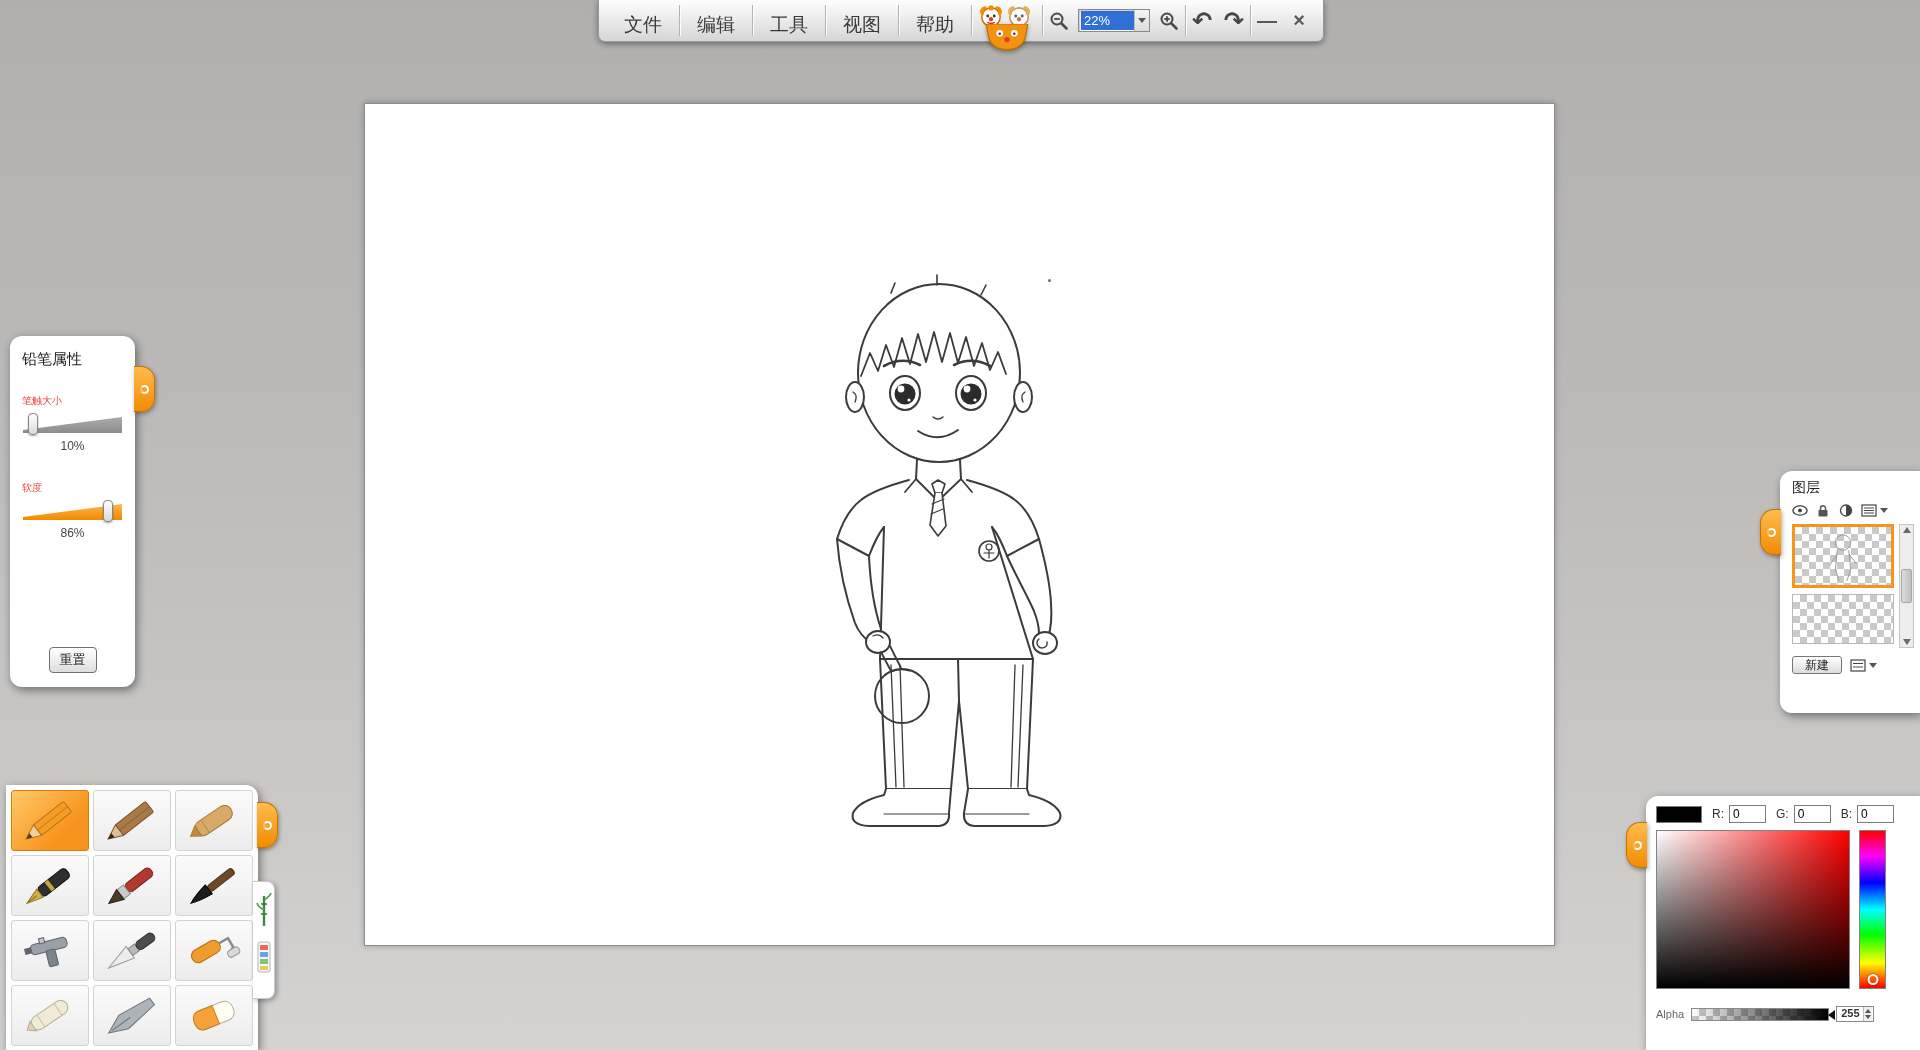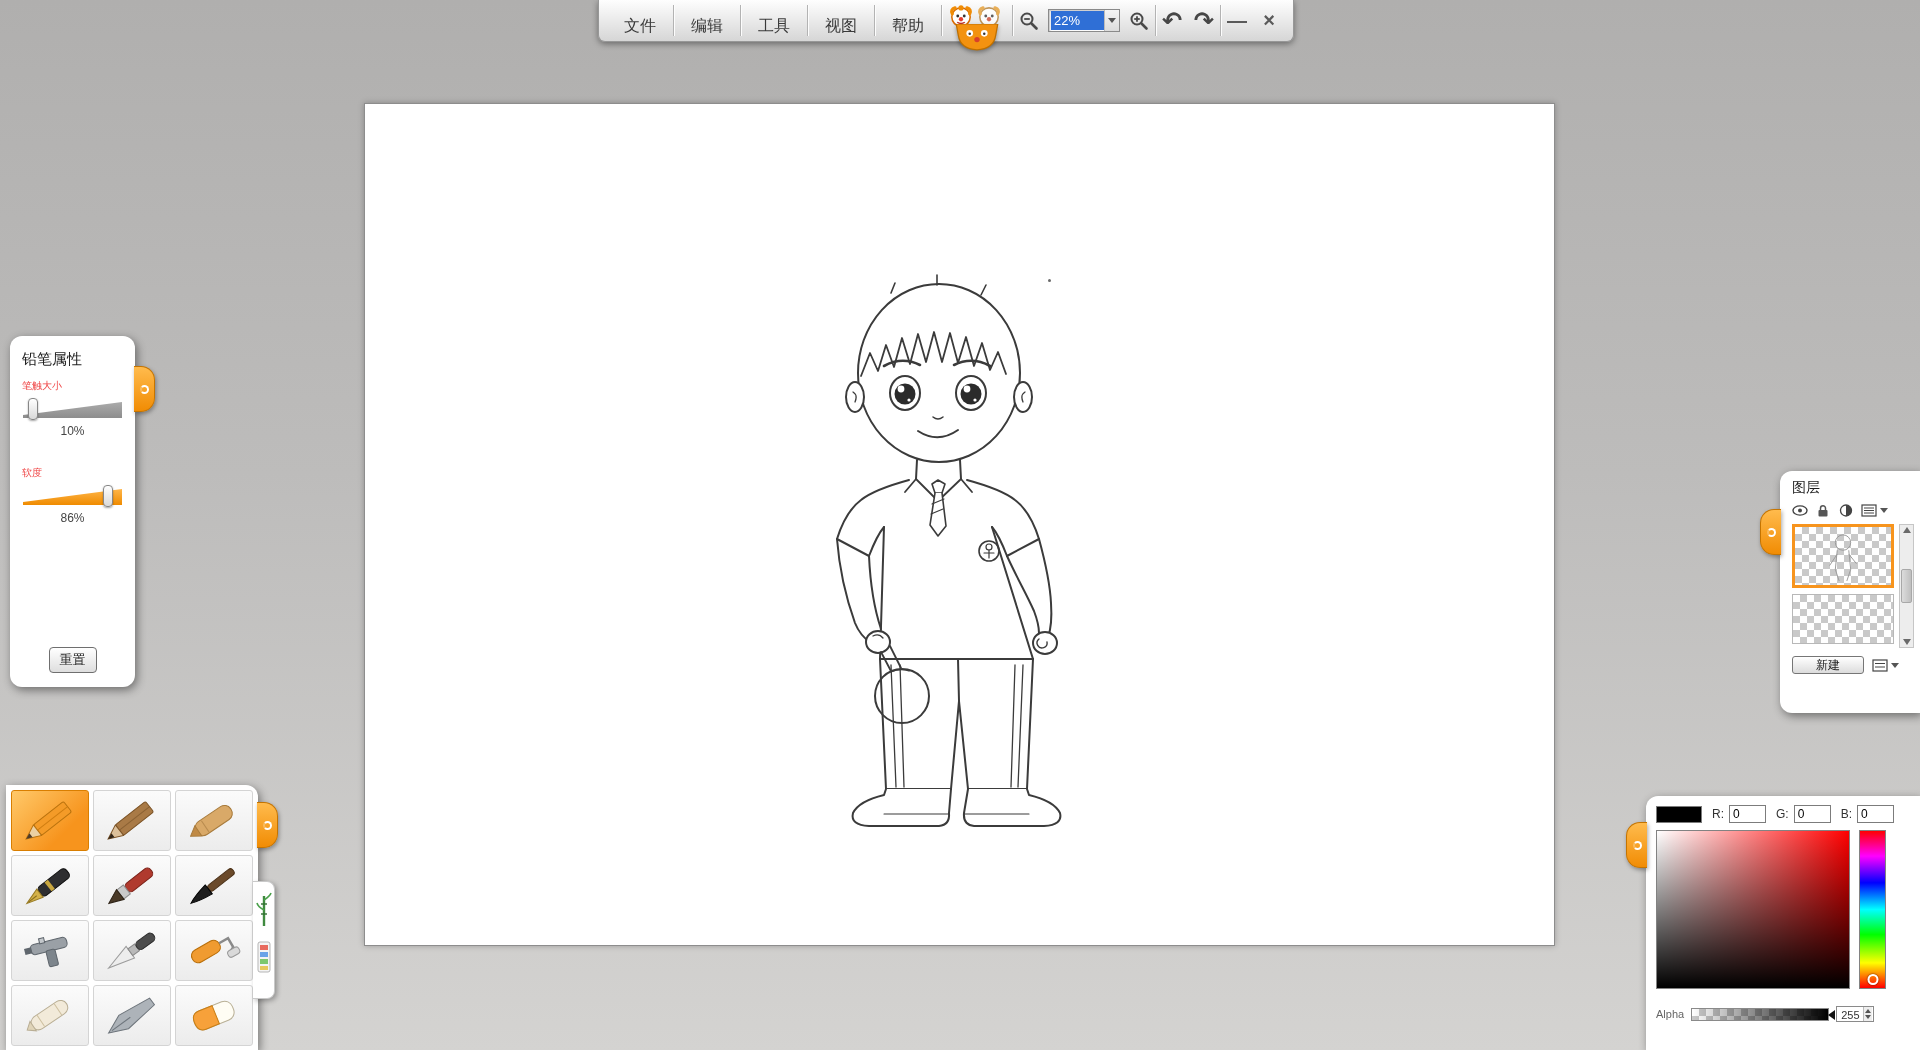--- a/index.html
+++ b/index.html
@@ -14,22 +14,22 @@
   .toolbar {
     position:absolute; left:598px; top:0; height:42px;
     display:flex; align-items:stretch;
     background:linear-gradient(#fefefe,#ececec 45%,#d6d6d6);
     border:1px solid #979797; border-top:none;
     border-radius:0 0 7px 7px;
     box-shadow:0 2px 6px rgba(0,0,0,.4);
     padding:0 8px; z-index:50;
   }
   .menu-item {
-    display:flex; align-items:flex-end; padding:4px 17px;
-    font-size:16px; color:#3a3a3a; cursor:default; white-space:nowrap;
+    display:flex; align-items:flex-start; padding:12px 17px;
+    font-size:19px; color:#3a3a3a; cursor:default; white-space:nowrap;
   }
   .sep { width:1px; background:#b3b3b3; margin:5px 0; box-shadow:1px 0 0 #fdfdfd; }
   .tb-btn {
     display:flex; align-items:center; justify-content:center;
     min-width:32px; padding:0 4px; color:#4a4a4a;
   }
   .glyph-btn { font-size:20px; font-weight:bold; color:#5a5a5a; }
   .mascot-slot { position:relative; display:flex; align-items:flex-start; gap:2px; padding:3px 6px 0; width:70px; }
   .clown-icon { width:26px; height:26px; }
   .mascot-hang { position:absolute; left:12px; top:24px; width:46px; height:27px; filter:drop-shadow(0 2px 2px rgba(0,0,0,.35)); }
@@ -71,21 +71,21 @@
   }
   .tab.right { right:-20px; border-radius:0 14px 14px 0; border-left:none; }
   .tab.left  { left:-20px;  border-radius:14px 0 0 14px; border-right:none; }
   .tab-swirl {
     width:9px; height:9px; border:2px solid #fff; border-left-color:rgba(255,255,255,.25);
     border-radius:50%; display:block;
   }
 
   
   .pencil-panel { left:10px; top:336px; width:125px; height:351px; border-radius:12px; padding:14px 12px; }
-  .pp-title { font-size:15px; color:#1e1e1e; margin-bottom:10px; }
+  .pp-title { font-size:15px; color:#1e1e1e; margin-bottom:25px; }
   .pp-label { font-size:10px; color:#ef4444; margin:10px 0 2px; }
   .slider { position:relative; height:24px; margin:4px 1px 0; }
   .wedge { position:absolute; left:0; right:0; bottom:3px; height:16px;
            clip-path:polygon(0 82%,100% 0,100% 100%,0 100%); }
   .wedge.gray   { background:linear-gradient(#ababab,#8d8d8d); }
   .wedge.orange { background:linear-gradient(#ffb64a,#ef8b00); }
   .slider-handle {
     position:absolute; top:1px; width:10px; height:22px;
     background:linear-gradient(#ffffff,#d9d9d9);
     border:1px solid #878787; border-radius:4px;
@@ -139,21 +139,21 @@
   .lp-scroll {
     position:absolute; right:2px; top:0; bottom:0; width:15px;
     background:#ededed; border:1px solid #c6c6c6;
     display:flex; flex-direction:column; align-items:center; justify-content:space-between; padding:2px 0;
   }
   .lp-scroll-thumb { width:11px; height:34px; background:linear-gradient(90deg,#dcdcdc,#bfbfbf); border:1px solid #a8a8a8; border-radius:2px; }
   .tri-up  { width:0;height:0;border-left:4px solid transparent;border-right:4px solid transparent;border-bottom:6px solid #6a6a6a; }
   .tri-dn  { width:0;height:0;border-left:4px solid transparent;border-right:4px solid transparent;border-top:6px solid #6a6a6a; }
   .lp-bottom { display:flex; align-items:center; gap:8px; margin-top:8px; }
   .new-btn {
-    width:72px; height:18px; font-size:12px; color:#222;
+    width:50px; height:18px; font-size:12px; color:#222;
     background:linear-gradient(#ffffff,#dcdcdc); border:1px solid #767676; border-radius:3px;
     display:flex; align-items:center; justify-content:center;
   }
   .lp-menu-btn { display:flex; align-items:center; gap:3px; }
 
   
   .color-panel { right:0; top:796px; width:274px; height:254px; border-radius:12px 0 0 0; padding:9px 10px; }
   .cp-row { display:flex; align-items:center; gap:5px; }
   .cp-swatch { width:46px; height:17px; border:1px solid #7c7c7c; }
   .cp-label { font-size:12px; color:#333; margin-left:5px; }
@@ -179,21 +179,21 @@
   .alpha-slider {
     position:relative; width:138px; height:13px; border:1px solid #8a8a8a; overflow:visible;
   }
   .alpha-grad { position:absolute; inset:0; background:linear-gradient(to right, rgba(0,0,0,0), rgba(0,0,0,1)); }
   .alpha-marker {
     position:absolute; right:-7px; top:1px;
     width:0; height:0; border-top:5px solid transparent; border-bottom:5px solid transparent; border-right:7px solid #111;
   }
   .alpha-spin {
     position:relative; width:38px; height:16px; border:1px solid #8a8a8a; background:#fff;
-    font-size:11px; display:flex; align-items:flex-end; padding-left:4px;
+    font-size:11px; display:flex; align-items:flex-start; padding-left:4px;font-weight:bold;
   }
   .spin-arrows { position:absolute; right:1px; top:0; bottom:0; width:9px; display:flex; flex-direction:column; justify-content:center; gap:2px; align-items:center; border-left:1px solid #bbb; background:#eee; }
   .tri-up-xs { width:0;height:0;border-left:3px solid transparent;border-right:3px solid transparent;border-bottom:4px solid #555; }
   .tri-dn-xs { width:0;height:0;border-left:3px solid transparent;border-right:3px solid transparent;border-top:4px solid #555; }
 </style>
 </head>
 <body>
 
 <div class="toolbar">
   <div class="menu-item">

